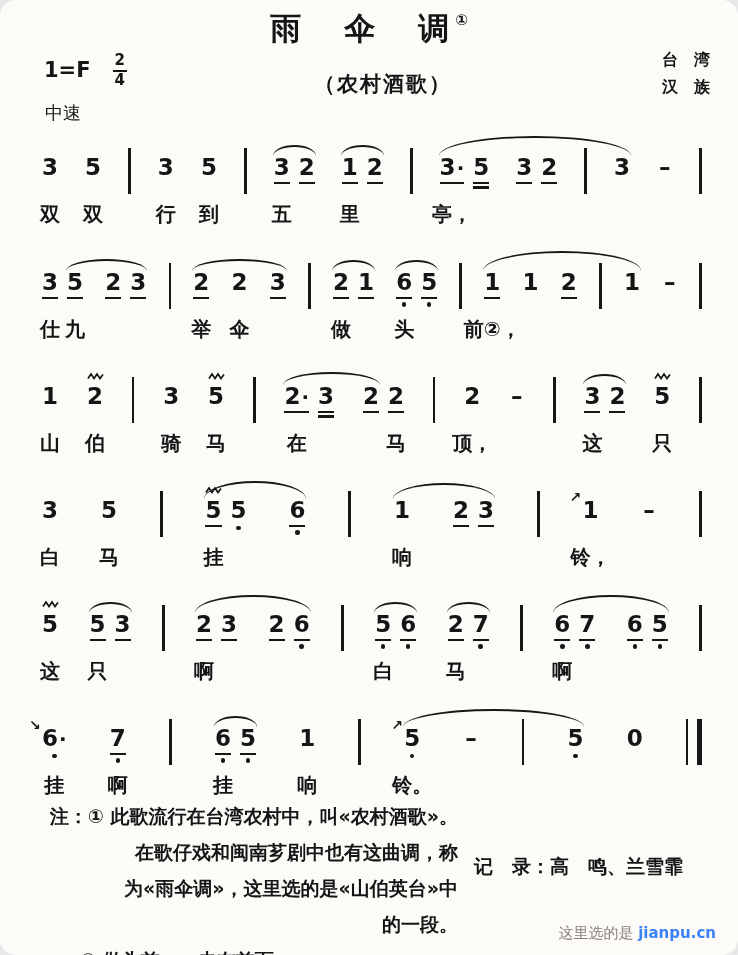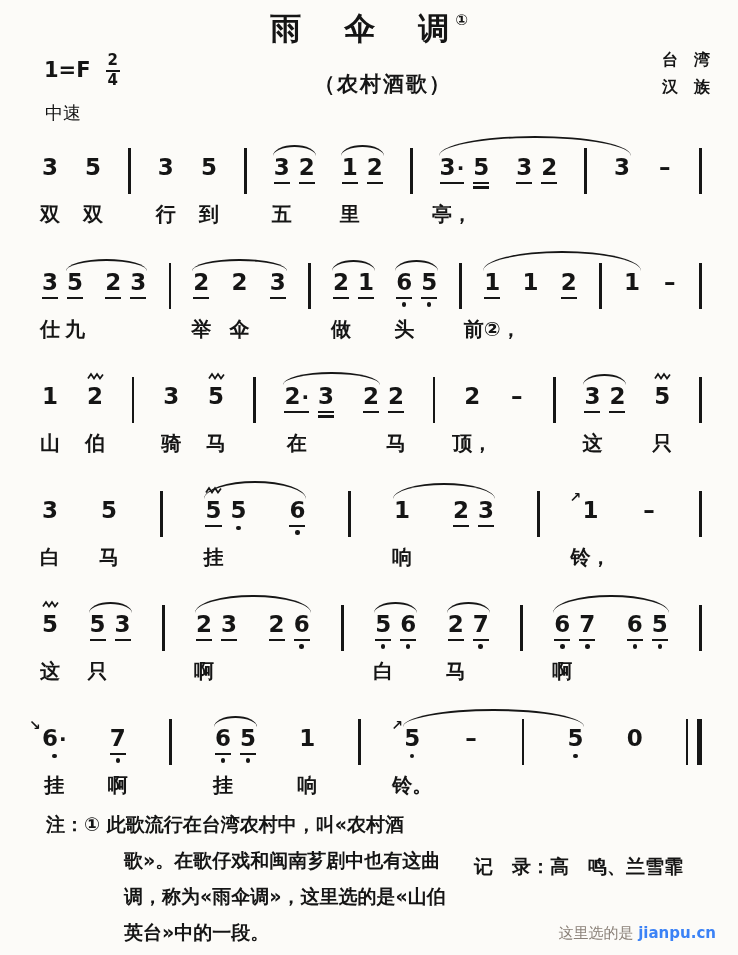--- a/index.html
+++ b/index.html
@@ -1,22 +1,22 @@
 <!DOCTYPE html>
 <html><head>
 <meta charset="utf-8">
 <style>
   html,body{margin:0;padding:0;background:#e8e8e8;}
   .sheet{position:relative;width:738px;height:955px;background:#fcfbf8;overflow:hidden;
-         font-family:"DejaVu Sans","Liberation Sans",sans-serif;color:#151515;}
+         font-family:"DejaVu Sans","Liberation Sans",sans-serif;color:#151515;border-radius:16px;}
   
   .title{position:absolute;top:8px;left:0;width:100%;text-align:center;
          font-size:31px;font-weight:bold;letter-spacing:6px;}
   .title sup{font-size:15px;vertical-align:14px;letter-spacing:0;}
-  .keysig{position:absolute;left:44px;top:52px;display:flex;align-items:center;gap:12px;
+  .keysig{position:absolute;left:44px;top:52px;display:flex;align-items:center;gap:19px;
           font-size:21px;font-weight:bold;}
   .ts{display:inline-flex;flex-direction:column;align-items:center;font-size:15px;line-height:1.1;margin-left:3px;}
   .ts-num{border-bottom:2px solid #151515;padding:0 2px 1px;}
   .subtitle{position:absolute;top:70px;left:0;width:100%;text-align:center;transform:translateX(14px);
             font-size:21px;font-weight:bold;letter-spacing:2px;}
   .origin{position:absolute;right:28px;top:46px;font-size:16px;font-weight:bold;line-height:27px;white-space:pre;text-align:justify;}
   .tempo{position:absolute;left:45px;top:101px;font-size:18px;font-weight:normal;}
   
   .score{position:absolute;left:0;top:0;width:100%;height:100%;}
   .mline{position:absolute;left:42px;right:36px;padding-top:30px;height:74px;
@@ -31,21 +31,21 @@
        font-size:20px;font-weight:bold;white-space:nowrap;}
   .bar{width:2.6px;height:46px;background:#161616;margin-top:-8px;}
   .bar-end{width:9px;background:none;border-left:2.6px solid #161616;border-right:5.5px solid #161616;}
   .slur{position:absolute;border-top:2.4px solid #161616;
         border-radius:50% 50% 0 0 / 100% 100% 0 0;}
   .orn{position:absolute;}
   .orn-tr{top:-13px;left:55%;transform:translateX(-50%);line-height:0;}
   .orn-up,.orn-dn{top:-10px;left:-13px;font-size:14px;font-weight:bold;}
   
   .footnotes{position:absolute;left:38px;top:798px;width:420px;font-size:19px;font-weight:bold;line-height:36px;}
-  .fn1{padding-left:78px;text-indent:-78px;margin:8px;}
+  .fn1{padding-left:78px;text-indent:-78px;margin:0;text-align:right;}
   .fn2{padding-left:78px;text-indent:-36px;margin:0;}
   .credits{position:absolute;left:474px;top:800px;font-size:19px;font-weight:bold;line-height:44px;white-space:pre;}
   .watermark{position:absolute;right:22px;bottom:12px;font-size:15px;color:#8a8178;}
   .watermark a{color:#3b82f6;text-decoration:none;font-weight:bold;}
 </style>
 </head>
 <body>
 
 <div class="sheet">
 

